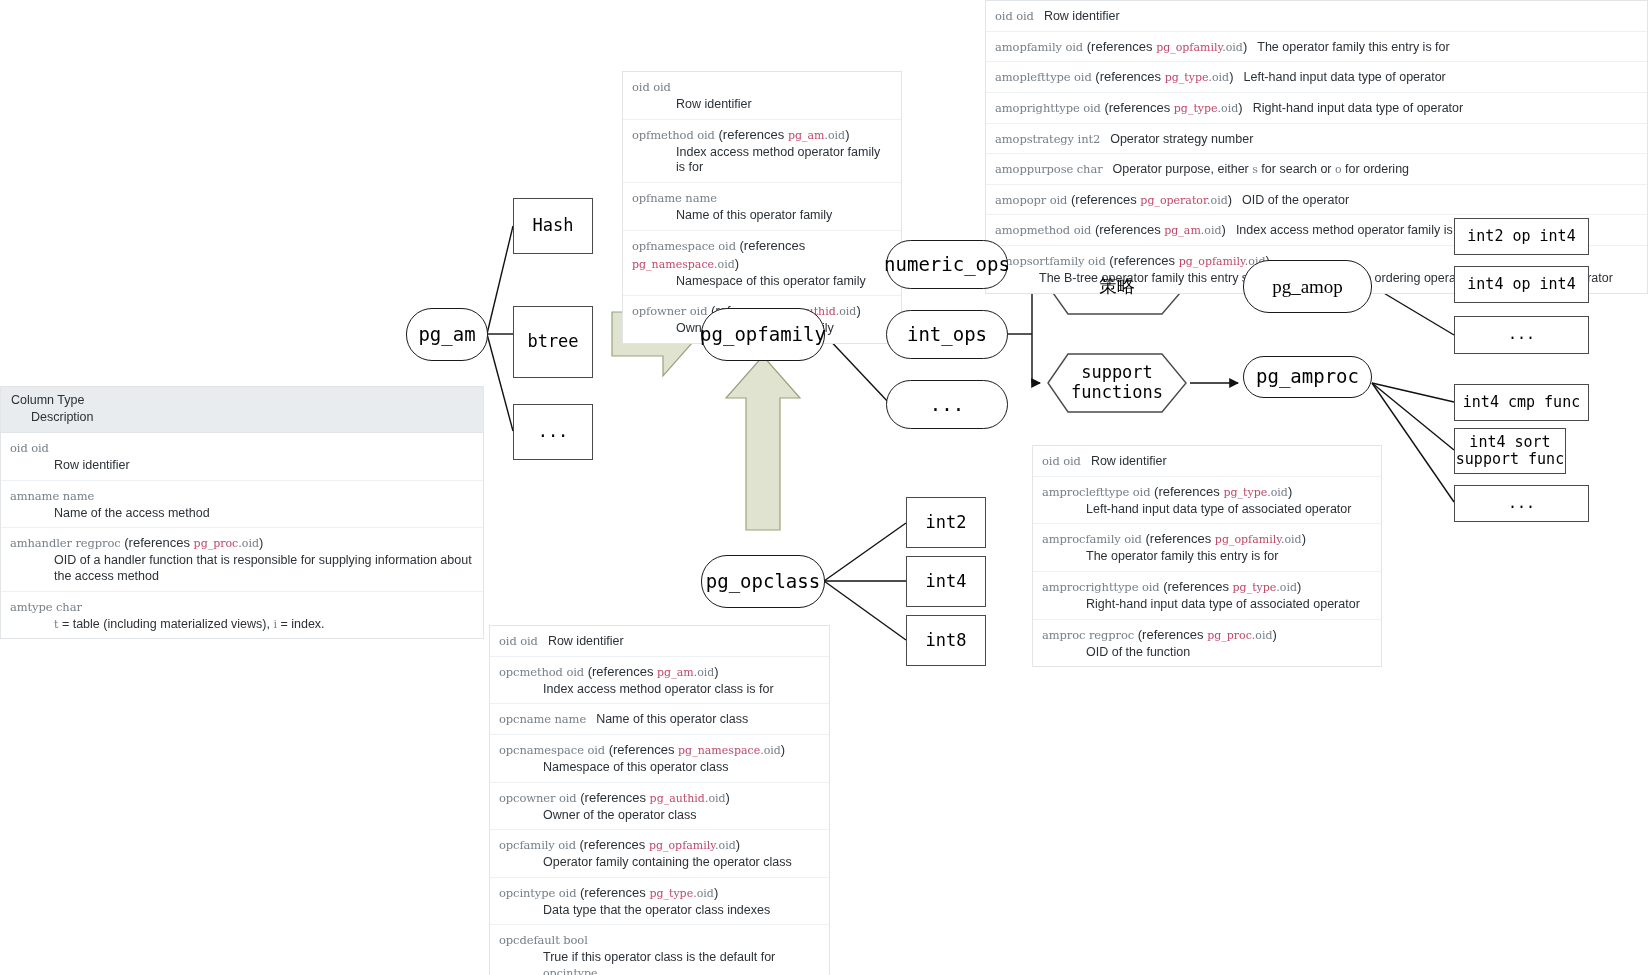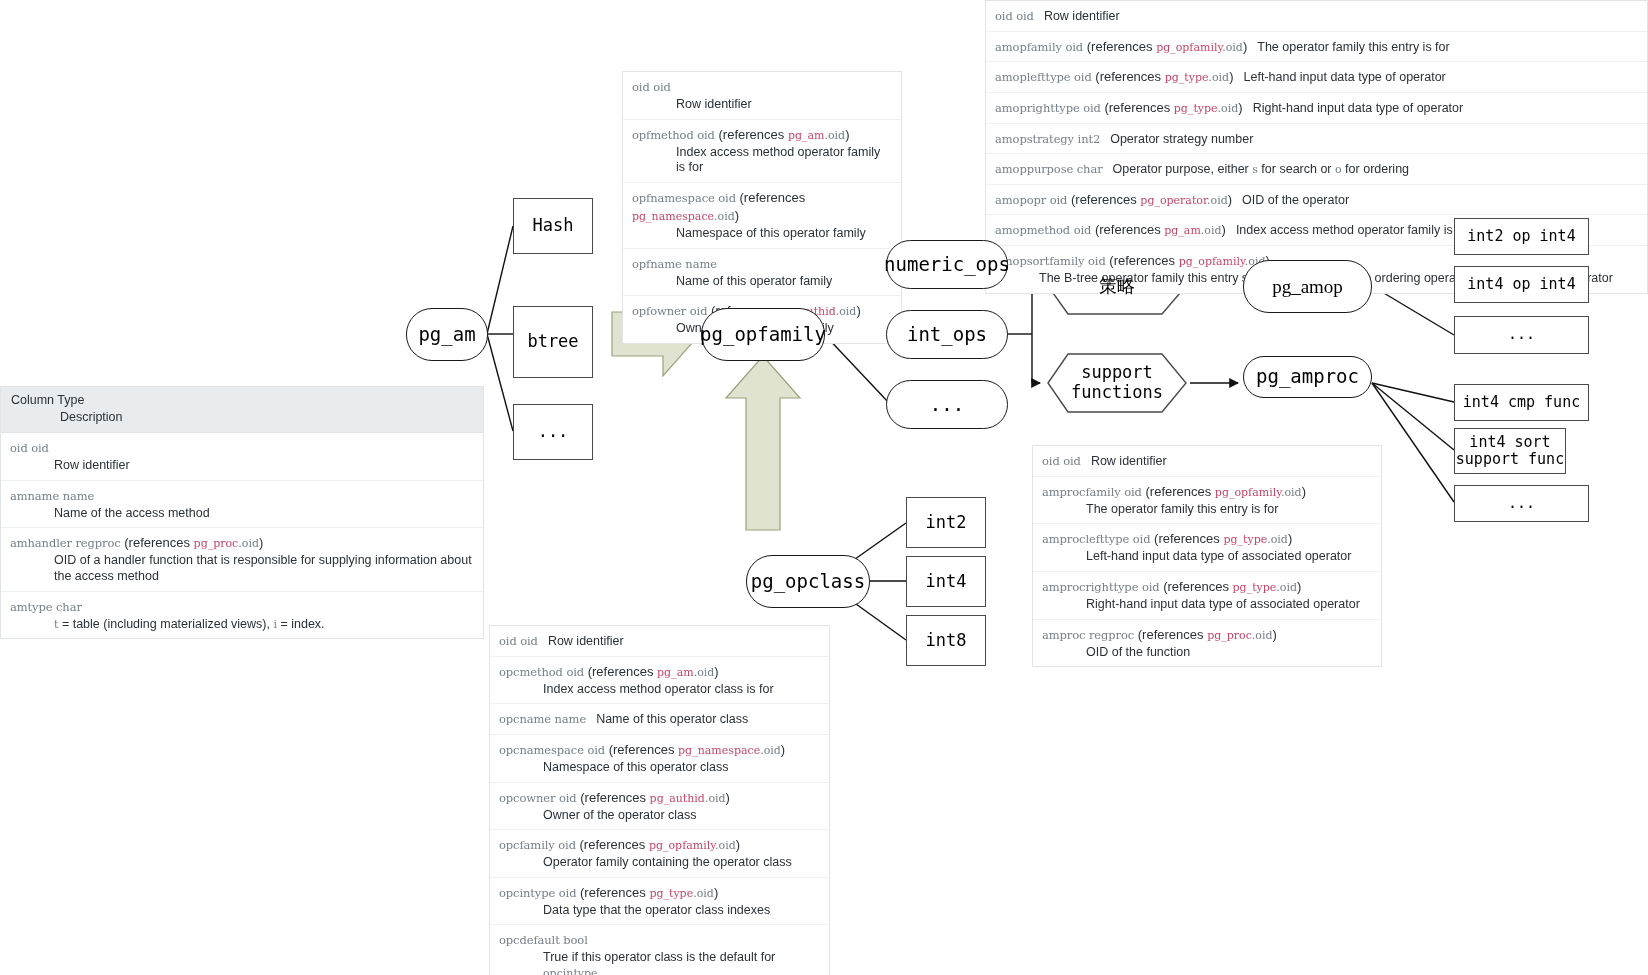--- a/index.html
+++ b/index.html
@@ -21,21 +21,21 @@
     border-collapse:collapse;
     box-sizing:border-box;
     z-index:5;
   }
   .doctable .thead{
     background:#e8ecef;
     padding:6px 10px 8px 10px;
     border-bottom:1px solid #e2e5e8;
   }
   .doctable .thead .r1{font-size:12.5px;color:#2b3137;font-weight:400;}
-  .doctable .thead .r2{font-size:12.5px;color:#2b3137;margin-left:49px;margin-top:3px;}
+  .doctable .thead .r2{font-size:12.5px;color:#2b3137;margin-left:20px;margin-top:3px;}
   .doctable .row{
     padding:5px 9px 6px 9px;
     border-bottom:1px solid #eef1f3;
   }
   .doctable .row:last-child{border-bottom:none;}
   .mono{
     font-family:"DejaVu Serif", serif;
     color:#767f88;
     font-size:11.5px;
     letter-spacing:-0.1px;
@@ -220,21 +220,21 @@
     <div style="width:100%;">
       <div>int4 sort</div>
       <div>support func</div>
     </div>
   </div>
 
   <div class="node rect small" style="left:1454px;top:485px;width:135px;height:37px;">
     <span>...</span>
   </div>
 
-  <div class="node rounded" style="left:701px;top:555px;width:124px;height:53px;margin-left:45px;">
+  <div class="node rounded" style="left:701px;top:555px;width:124px;height:53px;">
     <span>pg_opclass</span>
   </div>
 
   <div class="node rect" style="left:906px;top:497px;width:80px;height:51px;">
     <span>int2</span>
   </div>
 
   <div class="node rect" style="left:906px;top:556px;width:80px;height:51px;">
     <span>int4</span>
   </div>
@@ -253,22 +253,22 @@
         <div class="row"><span><span class="mono">amname name</span></span><span class="desc">Name of the access method</span></div>
         <div class="row"><span><span class="mono">amhandler regproc</span><span class="paren"> (references </span><span class="mono2">pg_proc</span><span class="lit">.oid</span><span class="paren">)</span></span><span class="desc">OID of a handler function that is responsible for supplying information about the access method</span></div>
         <div class="row"><span><span class="mono">amtype char</span></span><span class="desc"><span class="lit">t</span> = table (including materialized views), <span class="lit">i</span> = index.</span></div>
       </div>
   </div>
 
   <div class="doctable" style="left:622px;top:71px;width:280px;">
     <div>
         <div class="row"><span><span class="mono">oid oid</span></span><span class="desc">Row identifier</span></div>
         <div class="row"><span><span class="mono">opfmethod oid</span><span class="paren"> (references </span><span class="mono2">pg_am</span><span class="lit">.oid</span><span class="paren">)</span></span><span class="desc">Index access method operator family is for</span></div>
+        <div class="row"><span><span class="mono">opfname name</span></span><span class="desc">Name of this operator family</span></div>
         <div class="row"><span><span class="mono">opfnamespace oid</span><span class="paren"> (references </span><span class="mono2">pg_namespace</span><span class="lit">.oid</span><span class="paren">)</span></span><span class="desc">Namespace of this operator family</span></div>
-        <div class="row"><span><span class="mono">opfname name</span></span><span class="desc">Name of this operator family</span></div>
         <div class="row"><span><span class="mono">opfowner oid</span><span class="paren"> (references </span><span class="mono2">pg_authid</span><span class="lit">.oid</span><span class="paren">)</span></span><span class="desc">Owner of the operator family</span></div>
       </div>
   </div>
 
   <div class="doctable" style="left:985px;top:0px;width:663px;">
     <div>
         <div class="row"><span><span class="mono">oid oid</span></span><span class="desc tight">Row identifier</span></div>
         <div class="row"><span><span class="mono">amopfamily oid</span><span class="paren"> (references </span><span class="mono2">pg_opfamily</span><span class="lit">.oid</span><span class="paren">)</span></span><span class="desc tight">The operator family this entry is for</span></div>
         <div class="row"><span><span class="mono">amoplefttype oid</span><span class="paren"> (references </span><span class="mono2">pg_type</span><span class="lit">.oid</span><span class="paren">)</span></span><span class="desc tight">Left-hand input data type of operator</span></div>
         <div class="row"><span><span class="mono">amoprighttype oid</span><span class="paren"> (references </span><span class="mono2">pg_type</span><span class="lit">.oid</span><span class="paren">)</span></span><span class="desc tight">Right-hand input data type of operator</span></div>
@@ -276,22 +276,22 @@
         <div class="row"><span><span class="mono">amoppurpose char</span></span><span class="desc tight">Operator purpose, either <span class="lit">s</span> for search or <span class="lit">o</span> for ordering</span></div>
         <div class="row"><span><span class="mono">amopopr oid</span><span class="paren"> (references </span><span class="mono2">pg_operator</span><span class="lit">.oid</span><span class="paren">)</span></span><span class="desc tight">OID of the operator</span></div>
         <div class="row"><span><span class="mono">amopmethod oid</span><span class="paren"> (references </span><span class="mono2">pg_am</span><span class="lit">.oid</span><span class="paren">)</span></span><span class="desc tight">Index access method operator family is for</span></div>
         <div class="row"><span><span class="mono">amopsortfamily oid</span><span class="paren"> (references </span><span class="mono2">pg_opfamily</span><span class="lit">.oid</span><span class="paren">)</span></span><span class="desc">The B-tree operator family this entry sorts according to, if an ordering operator; zero if a search operator</span></div>
       </div>
   </div>
 
   <div class="doctable" style="left:1032px;top:445px;width:350px;">
     <div>
         <div class="row"><span><span class="mono">oid oid</span></span><span class="desc tight">Row identifier</span></div>
+        <div class="row"><span><span class="mono">amproclefttype oid</span><span class="paren"> (references </span><span class="mono2">pg_type</span><span class="lit">.oid</span><span class="paren">)</span></span><span class="desc">Left-hand input data type of associated operator</span></div>
         <div class="row"><span><span class="mono">amprocfamily oid</span><span class="paren"> (references </span><span class="mono2">pg_opfamily</span><span class="lit">.oid</span><span class="paren">)</span></span><span class="desc">The operator family this entry is for</span></div>
-        <div class="row"><span><span class="mono">amproclefttype oid</span><span class="paren"> (references </span><span class="mono2">pg_type</span><span class="lit">.oid</span><span class="paren">)</span></span><span class="desc">Left-hand input data type of associated operator</span></div>
         <div class="row"><span><span class="mono">amprocrighttype oid</span><span class="paren"> (references </span><span class="mono2">pg_type</span><span class="lit">.oid</span><span class="paren">)</span></span><span class="desc">Right-hand input data type of associated operator</span></div>
         <div class="row"><span><span class="mono">amproc regproc</span><span class="paren"> (references </span><span class="mono2">pg_proc</span><span class="lit">.oid</span><span class="paren">)</span></span><span class="desc">OID of the function</span></div>
       </div>
   </div>
 
   <div class="doctable" style="left:489px;top:625px;width:341px;">
     <div>
         <div class="row"><span><span class="mono">oid oid</span></span><span class="desc tight">Row identifier</span></div>
         <div class="row"><span><span class="mono">opcmethod oid</span><span class="paren"> (references </span><span class="mono2">pg_am</span><span class="lit">.oid</span><span class="paren">)</span></span><span class="desc">Index access method operator class is for</span></div>
         <div class="row"><span><span class="mono">opcname name</span></span><span class="desc tight">Name of this operator class</span></div>

